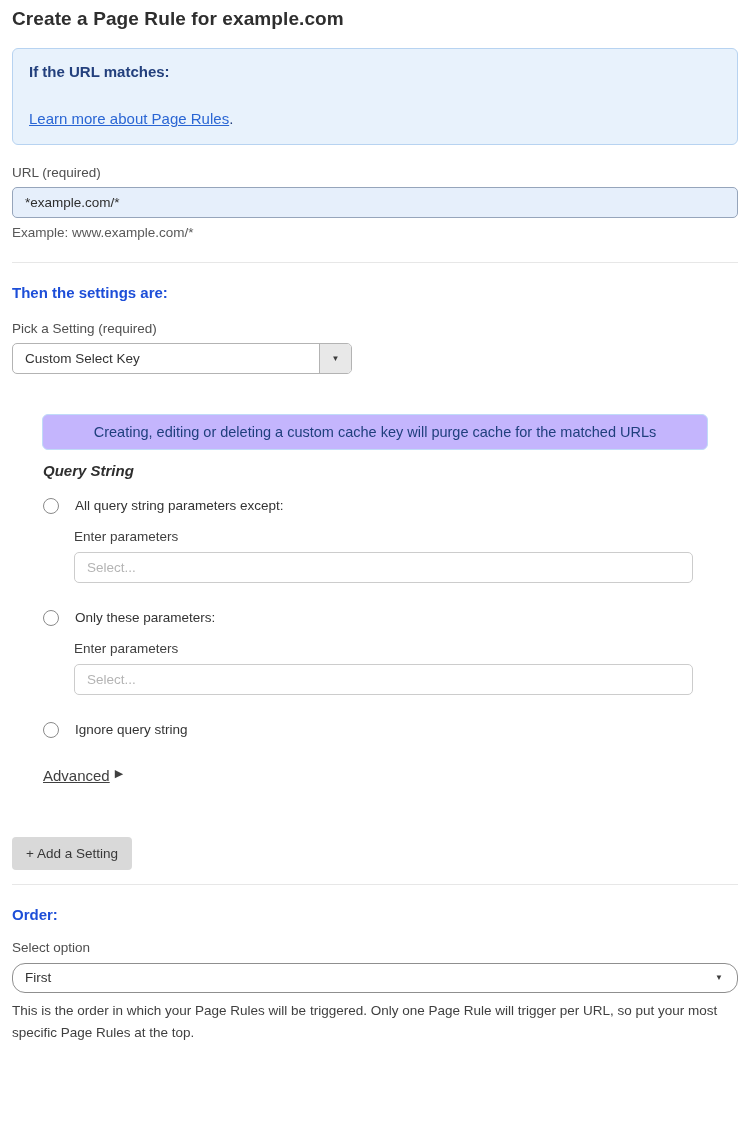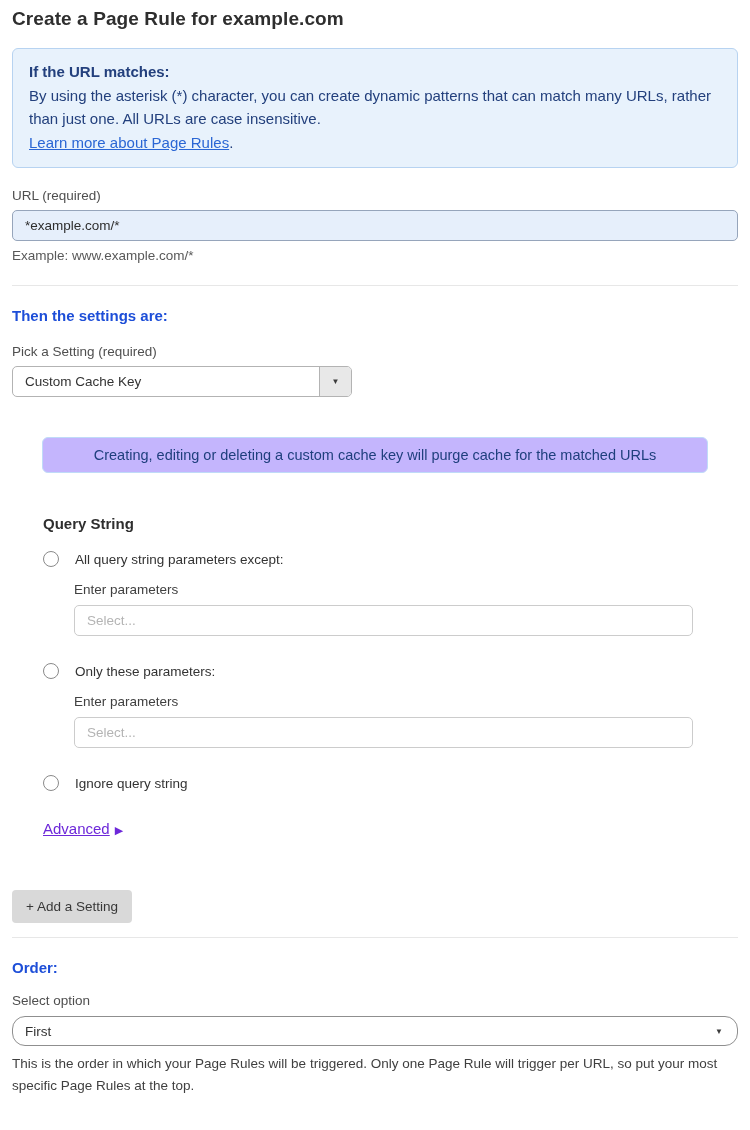--- a/index.html
+++ b/index.html
@@ -117,21 +117,22 @@
     text-align: center;
     color: #1f3f7d;
     font-size: 14.5px;
   }
 
   .query-section { margin-left: 31px; }
   h3.query-heading {
     font-size: 15px;
     font-weight: 700;
     color: #2e2e2e;
-    margin-top: 42px;
+    margin-top: 12px;
+    font-style: italic;
   }
 
   .radio-row {
     display: flex;
     align-items: center;
     margin-top: 19px;
     cursor: pointer;
   }
   .radio-circle {
     width: 16px;
@@ -171,23 +172,23 @@
     padding: 0 12px;
     font-family: "Liberation Sans", sans-serif;
     font-size: 13.5px;
     color: #333;
     outline: none;
   }
   .param-input::placeholder { color: #b4b4b4; }
 
   .advanced-link {
     display: inline-flex;
-    align-items: flex-end;
+    align-items: flex-start;
     margin-top: 29px;
-    color: #6d28d9;
+    color: #404040;
     font-size: 15px;
     cursor: pointer;
   }
   .advanced-link .advanced-text { text-decoration: underline; }
   .advanced-link .advanced-caret {
     font-size: 11px;
     margin-left: 5px;
     text-decoration: none;
   }
 
@@ -237,36 +238,36 @@
 </style>
 </head>
 <body>
 
 
 
 <h1 class="page-title">Create a Page Rule for example.com</h1>
 
 <div class="info-box">
   <div class="info-heading">If the URL matches:</div>
-  <div class="info-body"><span>By using the asterisk (*) character, you can create dynamic patterns that can match many URLs, rather than just one. All URLs are case insensitive.</span><br>
+  <div class="info-body"><br>
     <a class="info-link">Learn more about Page Rules</a><span>.</span>
   </div>
 </div>
 
 <div class="field-label">URL (required)</div>
 <input class="url-input" type="text" value="*example.com/*" style="">
 <div class="hint-text">Example: www.example.com/*</div>
 
 <hr class="divider">
 
 <h2 class="section-heading">Then the settings are:</h2>
 
 <div class="field-label">Pick a Setting (required)</div>
 <div class="setting-select">
-  <div class="select-text">Custom Cache Key</div>
+  <div class="select-text">Custom Select Key</div>
   <div class="select-caret">▼</div>
 </div>
 
 <div class="notice-box">Creating, editing or deleting a custom cache key will purge cache for the matched URLs</div>
 
 <div class="query-section">
   <h3 class="query-heading">Query String</h3>
 
 
   <div class="radio-row">

